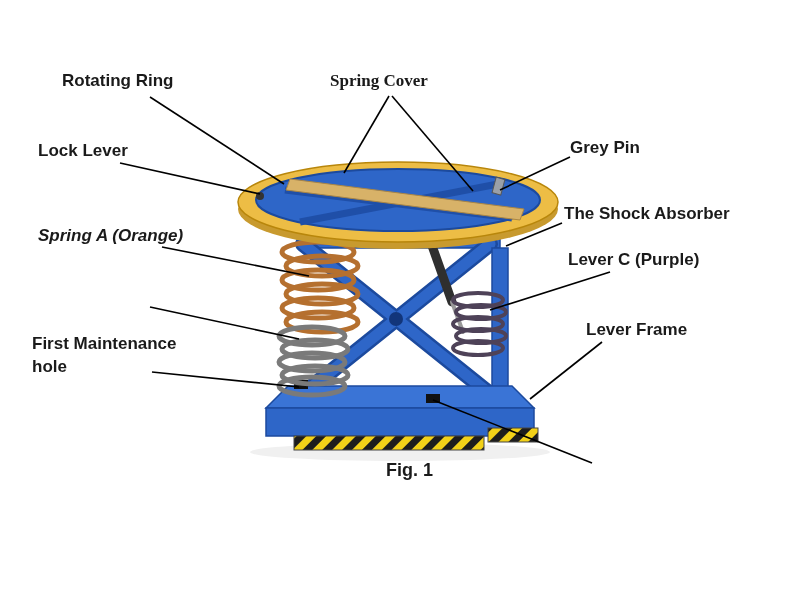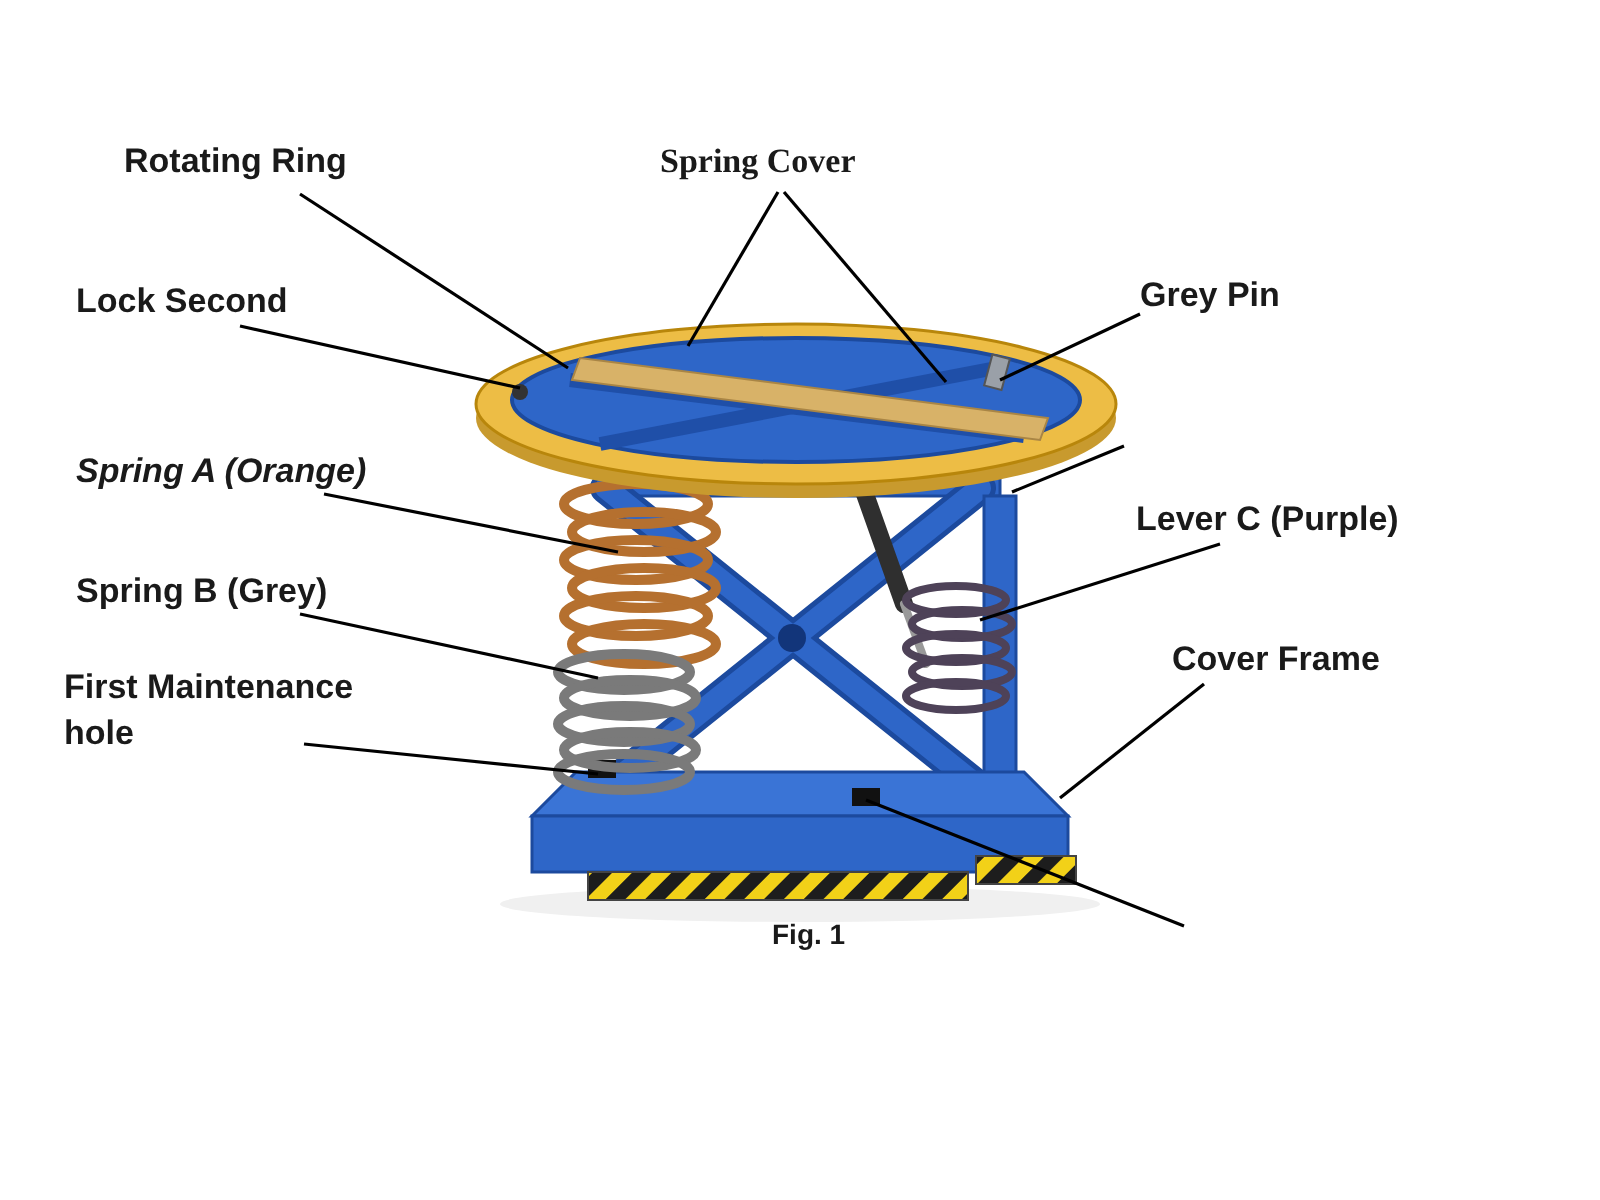--- a/index.html
+++ b/index.html
@@ -28,21 +28,21 @@
     font-size: 17px;
     font-weight: bold;
     color: var(--label-text, #1a1a1a);
     line-height: 1.35;
     white-space: nowrap;
   }
   .label.wrap {
     white-space: normal;
   }
   .caption {
-    font-size: 14px;
+    font-size: 18px;
   }
 </style>
 </head>
 <body>
 
 <div class="stage">
 
   <svg class="diagram-svg" viewBox="0 0 800 600">
     <defs>
       <pattern id="hazard" width="14" height="14" patternUnits="userSpaceOnUse" patternTransform="rotate(45)">
@@ -127,22 +127,22 @@
       <line x1="610" y1="272" x2="490" y2="310"></line>
       <line x1="150" y1="307" x2="299" y2="339"></line>
       <line x1="152" y1="372" x2="299" y2="387"></line>
       <line x1="602" y1="342" x2="530" y2="399"></line>
       <line x1="592" y1="463" x2="433" y2="400"></line>
     </g>
   </svg>
 
   <div class="label" style="left:62px;  top:70px;">Rotating Ring</div>
   <div class="label" style="left:330px; top:70px;font-family:Liberation Serif, serif;">Spring Cover</div>
-  <div class="label" style="left:38px;  top:140px;">Lock Second</div>
+  <div class="label" style="left:38px;  top:140px;">Lock Lever</div>
   <div class="label" style="left:570px; top:137px;">Grey Pin</div>
+  <div class="label" style="left:564px; top:203px;">The Shock Absorber</div>
   <div class="label" style="left:38px;  top:225px;font-style:italic;">Spring A (Orange)</div>
   <div class="label" style="left:568px; top:249px;">Lever C (Purple)</div>
-  <div class="label" style="left:38px;  top:285px;">Spring B (Grey)</div>
-  <div class="label" style="left:586px; top:319px;">Cover Frame</div>
+  <div class="label" style="left:586px; top:319px;">Lever Frame</div>
   <div class="label wrap" style="left:32px;  top:333px; width:172px;">First Maintenance hole</div>
   <div class="label caption" style="left:386px; top:458px;">Fig. 1</div>
 
 </div>
 
 </body></html>

